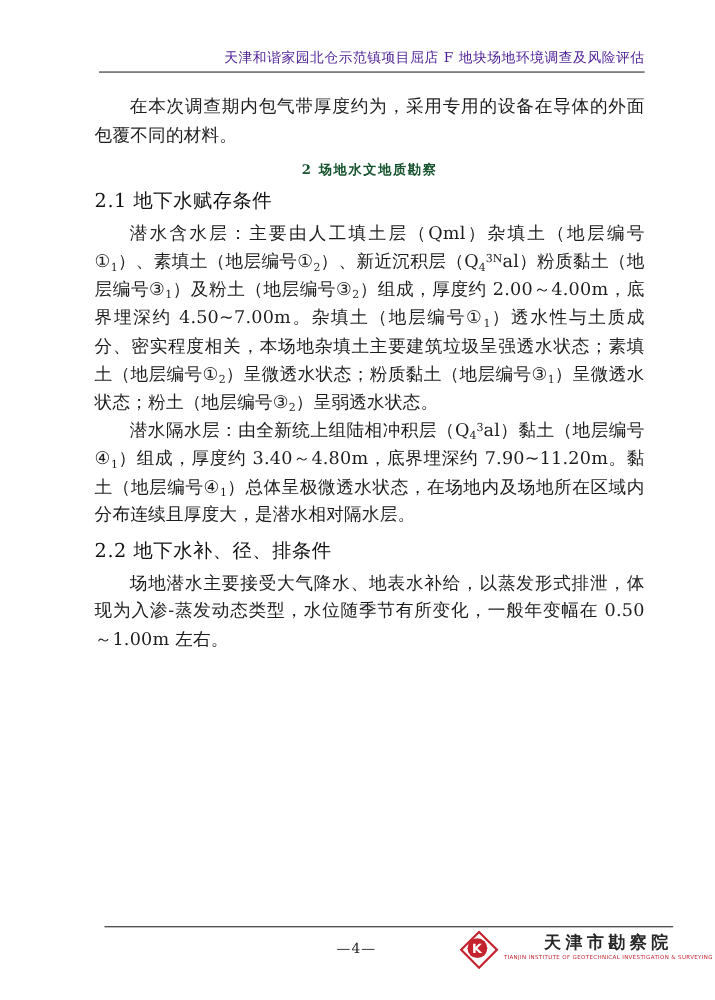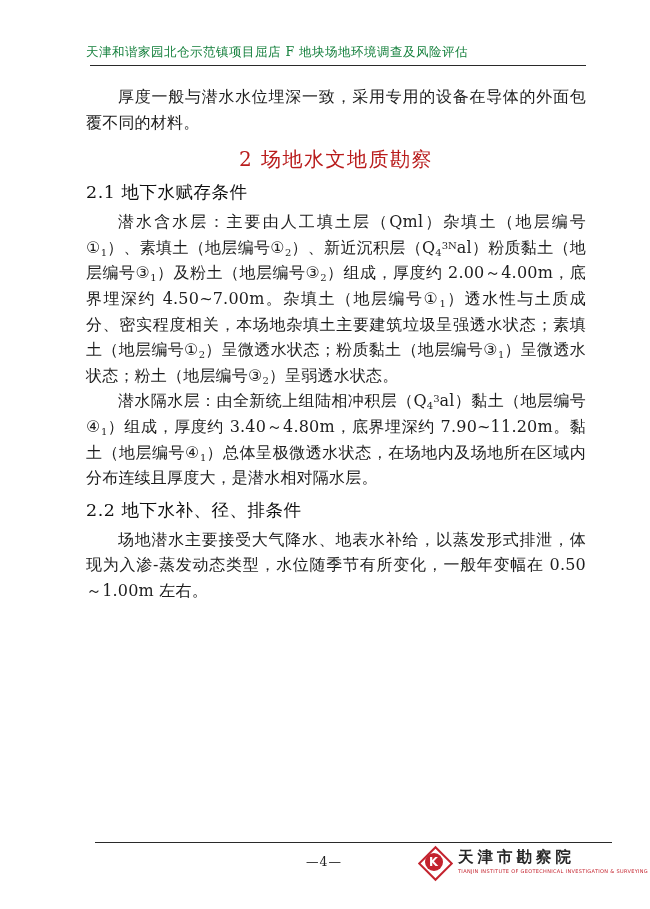--- a/index.html
+++ b/index.html
@@ -11,48 +11,48 @@
     position:relative;
     overflow:hidden;
   }
   .page{
     position:absolute;inset:0;
     padding:44px 64px 0 86px;
     box-sizing:border-box;
   }
   
   .running-header{
-    text-align:left;
+    text-align:right;
     font-size:12.5px;
     letter-spacing:0.5px;
-    color:#15803d;
+    color:#4c1d95;
     padding-bottom:4px;
   }
   .header-rule{
     border:none;
     border-top:1.6px solid #2a2a2a;
     margin:0 0 0 4px;
   }
   
   .para{
     margin:0;
     font-size:16px;
     line-height:25.6px;
     text-align:justify;
     text-indent:2em;
     letter-spacing:0.2px;
   }
   .intro{margin-top:18px;}
   .chapter-title{
-    font-size:20px;
-    font-weight:normal;
+    font-size:12px;
+    font-weight:bold;
     text-align:center;
     letter-spacing:1.5px;
     margin:11px 0 7px 0;
-    color:#b91c1c;
+    color:#14532d;
   }
   .sec-heading{
     font-size:17.5px;
     font-weight:normal;
     letter-spacing:0.5px;
     margin:7px 0 5px 0;
     color:#111;
   }
   sub{font-size:10px;line-height:0;vertical-align:-0.3em;letter-spacing:0;}
   sup{font-size:10px;line-height:0;vertical-align:0.45em;letter-spacing:0;}
@@ -81,21 +81,21 @@
   }
   .logo-circle{
     position:absolute;left:8.5px;top:7.5px;
     width:18px;height:18px;border-radius:50%;
     background:var(--brand,#c4232e);
     color:#fff;
     font-family:"DejaVu Sans",sans-serif;
     font-weight:bold;font-size:11.5px;
     display:flex;align-items:center;justify-content:center;
   }
-  .logo-text{margin-left:6px;padding-top:3px;}
+  .logo-text{margin-left:6px;padding-top:3px;text-align:center;}
   .logo-name{
     font-family:"DejaVu Sans",sans-serif;
     font-size:15.5px;font-weight:bold;
     letter-spacing:4px;color:#272727;
     white-space:nowrap;line-height:18px;
   }
   .logo-name-en{
     font-family:"DejaVu Sans",sans-serif;
     font-size:5px;letter-spacing:0.32px;
     color:var(--brand,#c4232e);
@@ -103,21 +103,21 @@
   }
 </style>
 </head>
 <body style="--brand: #c4232e;">
 
 <div class="page">
 
   <div class="running-header">天津和谐家园北仓示范镇项目屈店 F 地块场地环境调查及风险评估</div>
   <hr class="header-rule">
 
-  <p class="para intro">厚度一般与潜水水位埋深一致，采用专用的设备在导体的外面包覆不同的材料。</p>
+  <p class="para intro">在本次调查期内包气带厚度约为，采用专用的设备在导体的外面包覆不同的材料。</p>
 
   <h1 class="chapter-title">2 场地水文地质勘察</h1>
 
   <div id="sections">
       <h2 class="sec-heading">2.1 地下水赋存条件</h2>
       <p class="para">潜水含水层：主要由人工填土层（Qml）杂填土（地层编号①<sub>1</sub>）、素填土（地层编号①<sub>2</sub>）、新近沉积层（Q<sub>4</sub><sup>3N</sup>al）粉质黏土（地层编号③<sub>1</sub>）及粉土（地层编号③<sub>2</sub>）组成，厚度约 2.00～4.00m，底界埋深约 4.50~7.00m。杂填土（地层编号①<sub>1</sub>）透水性与土质成分、密实程度相关，本场地杂填土主要建筑垃圾呈强透水状态；素填土（地层编号①<sub>2</sub>）呈微透水状态；粉质黏土（地层编号③<sub>1</sub>）呈微透水状态；粉土（地层编号③<sub>2</sub>）呈弱透水状态。</p>
       <p class="para">潜水隔水层：由全新统上组陆相冲积层（Q<sub>4</sub><sup>3</sup>al）黏土（地层编号④<sub>1</sub>）组成，厚度约 3.40～4.80m，底界埋深约 7.90~11.20m。黏土（地层编号④<sub>1</sub>）总体呈极微透水状态，在场地内及场地所在区域内分布连续且厚度大，是潜水相对隔水层。</p>
       <h2 class="sec-heading">2.2 地下水补、径、排条件</h2>
       <p class="para">场地潜水主要接受大气降水、地表水补给，以蒸发形式排泄，体现为入渗-蒸发动态类型，水位随季节有所变化，一般年变幅在 0.50～1.00m 左右。</p>
     </div>

